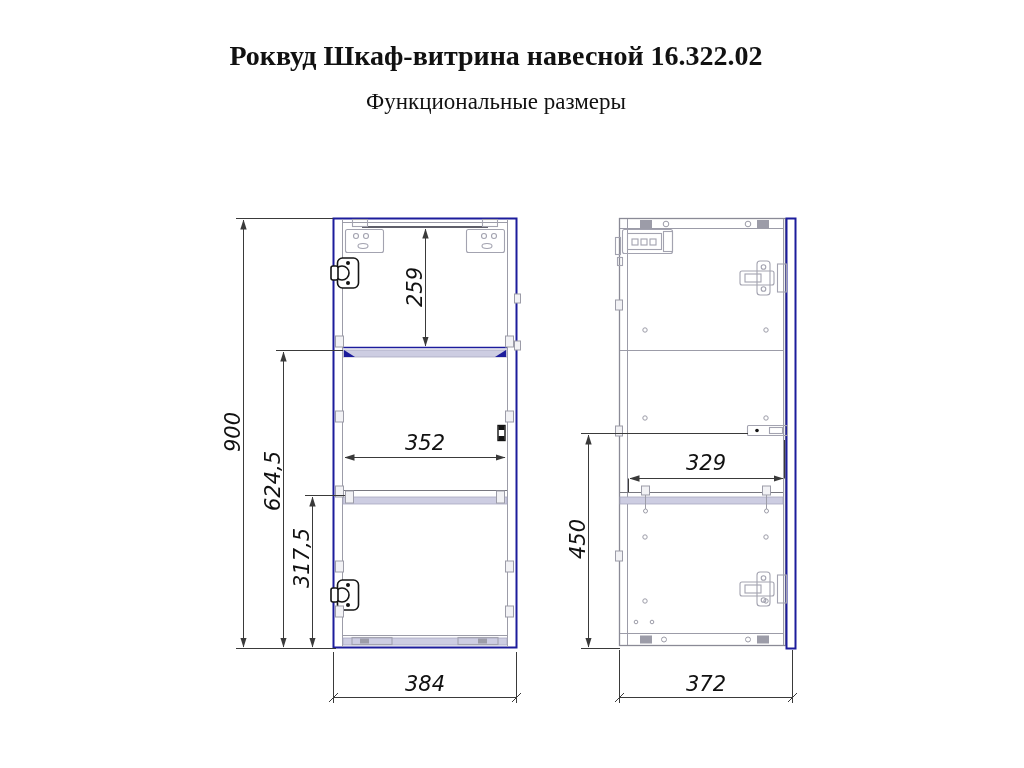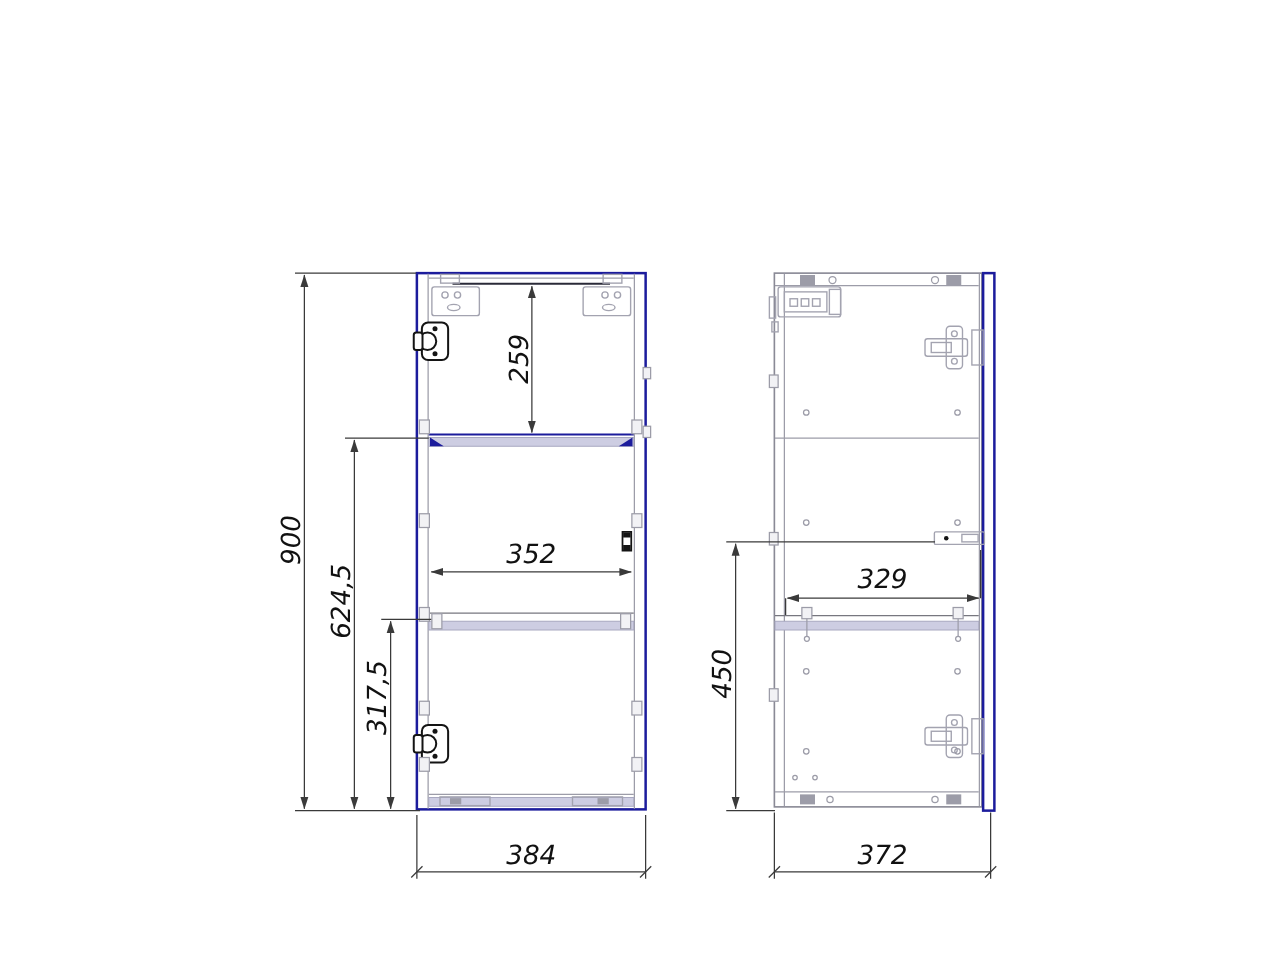--- a/index.html
+++ b/index.html
@@ -29,20 +29,22 @@
   .hnd{fill:#fff;stroke:#141414;stroke-width:1.4;}
   .dim{stroke:var(--dimension-color,#3a3a3a);stroke-width:1;fill:none;}
   .arrow{fill:var(--dimension-color,#3a3a3a);}
   .dimtext{font-family:"DejaVu Sans", sans-serif;font-style:italic;font-size:21px;
            fill:var(--text-color,#111);}
 </style>
 </head>
 <body>
 
 <div class="header">
+  <h1>Роквуд Шкаф-витрина навесной 16.322.02</h1>
+  <h2>Функциональные размеры</h2>
 </div>
 
 <svg width="1024" height="768" viewBox="0 0 1024 768">
   <defs>
     <marker id="aE" viewBox="0 0 10 8" refX="9.5" refY="4" markerWidth="10" markerHeight="8" orient="auto">
       <path class="arrow" d="M0,0.8 L10,4 L0,7.2 Z"></path>
     </marker>
     <marker id="aS" viewBox="0 0 10 8" refX="0.5" refY="4" markerWidth="10" markerHeight="8" orient="auto">
       <path class="arrow" d="M10,0.8 L0,4 L10,7.2 Z"></path>
     </marker>

